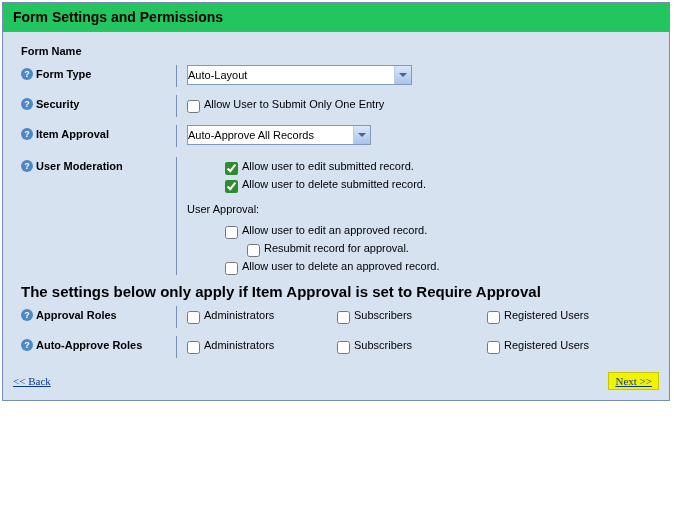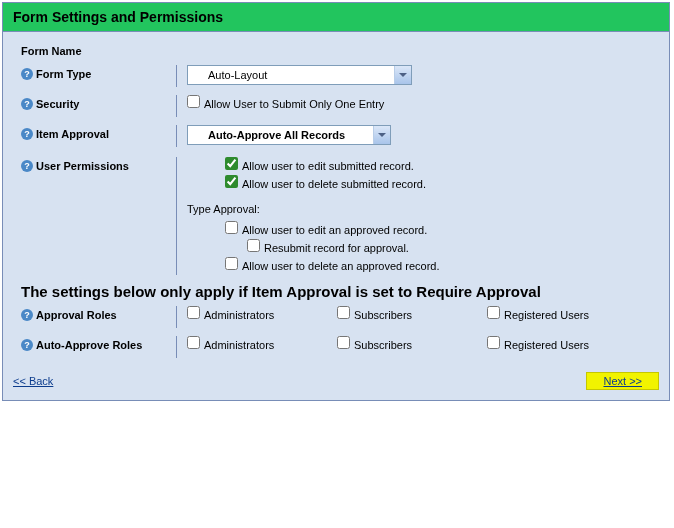--- a/index.html
+++ b/index.html
@@ -76,27 +76,27 @@
   .select {
     border: 1px solid #7f9db9;
     font-family: Verdana, Arial, sans-serif;
     font-size: 11px;
     background: #fff;
     height: 20px;
     box-sizing: border-box;
     position: relative;
   }
   .select-wide { width: 225px; }
-  .select-med { width: 204px; font-weight: bold; }
+  .select-med { width: 184px; }
   .select-inner {
     display: flex;
     justify-content: space-between;
     align-items: center;
     height: 100%;
-    padding-left: 20px;
+    padding-left: 0;
   }
   .select-arrow {
     width: 16px;
     height: 18px;
     background: linear-gradient(#dbe7f8, #a8c4ea);
     border-left: 1px solid #b8cde8;
     display: flex;
     align-items: center;
     justify-content: center;
   }
@@ -108,21 +108,21 @@
   }
   input[type="checkbox"] {
     width: 13px;
     height: 13px;
     margin: 0 4px 0 0;
     vertical-align: middle;
     accent-color: #2e8b2e;
   }
   .chk-line {
     display: flex;
-    align-items: flex-start;
+    align-items: flex-end;
     line-height: 18px;
     font-size: 11px;
   }
   .sub-title {
     margin: 2px 0 6px 0;
   }
   .indent { margin-left: 18px; padding-left: 20px; }
   .section-note {
     font-weight: bold;
     font-size: 15px;
@@ -132,33 +132,34 @@
     display: flex;
     flex-wrap: wrap;
     gap: 8px 20px;
   }
   .role-grid .chk-line { width: 130px; }
   .footer {
     display: flex;
     justify-content: space-between;
     align-items: center;
     padding: 8px 10px 10px 10px;
+    font-family: Liberation Serif, serif;
   }
   .link {
     color: #0b3b8c;
     text-decoration: underline;
     cursor: pointer;
     font-size: 11px;
   }
   .next-btn {
     background: #f1f300;
     border: 1px solid #c5c700;
     color: #0b3b8c;
     text-decoration: underline;
-    padding: 2px 16px;
+    padding: 2px 6px;
     font-size: 11px;
     cursor: pointer;
   }
 </style>
 </head>
 <body>
 
 <div class="container">
   <div class="header">Form Settings and Permissions</div>
   <div class="body">
@@ -208,32 +209,32 @@
             <span>Auto-Approve All Records</span>
             <span class="select-arrow"></span>
           </div>
         </div>
       </div>
     </div>
 
     <div class="row" style="margin-top:10px;">
       <div class="label-col">
         <span class="help-icon">?</span>
-        <span>User Permissions</span>
+        <span>User Moderation</span>
       </div>
       <div class="field-col">
         <div class="chk-line indent">
           <input type="checkbox" checked="" style="">
           <span>Allow user to edit submitted record.</span>
         </div>
         <div class="chk-line indent">
           <input type="checkbox" checked="" style="">
           <span>Allow user to delete submitted record.</span>
         </div>
-        <div class="sub-title" style="margin-top:10px;">Type Approval:</div>
+        <div class="sub-title" style="margin-top:10px;">User Approval:</div>
         <div class="chk-line indent">
           <input type="checkbox" style="">
           <span>Allow user to edit an approved record.</span>
         </div>
         <div class="chk-line indent" style="margin-left:40px;">
           <input type="checkbox" style="">
           <span>Resubmit record for approval.</span>
         </div>
         <div class="chk-line indent">
           <input type="checkbox" style="">

